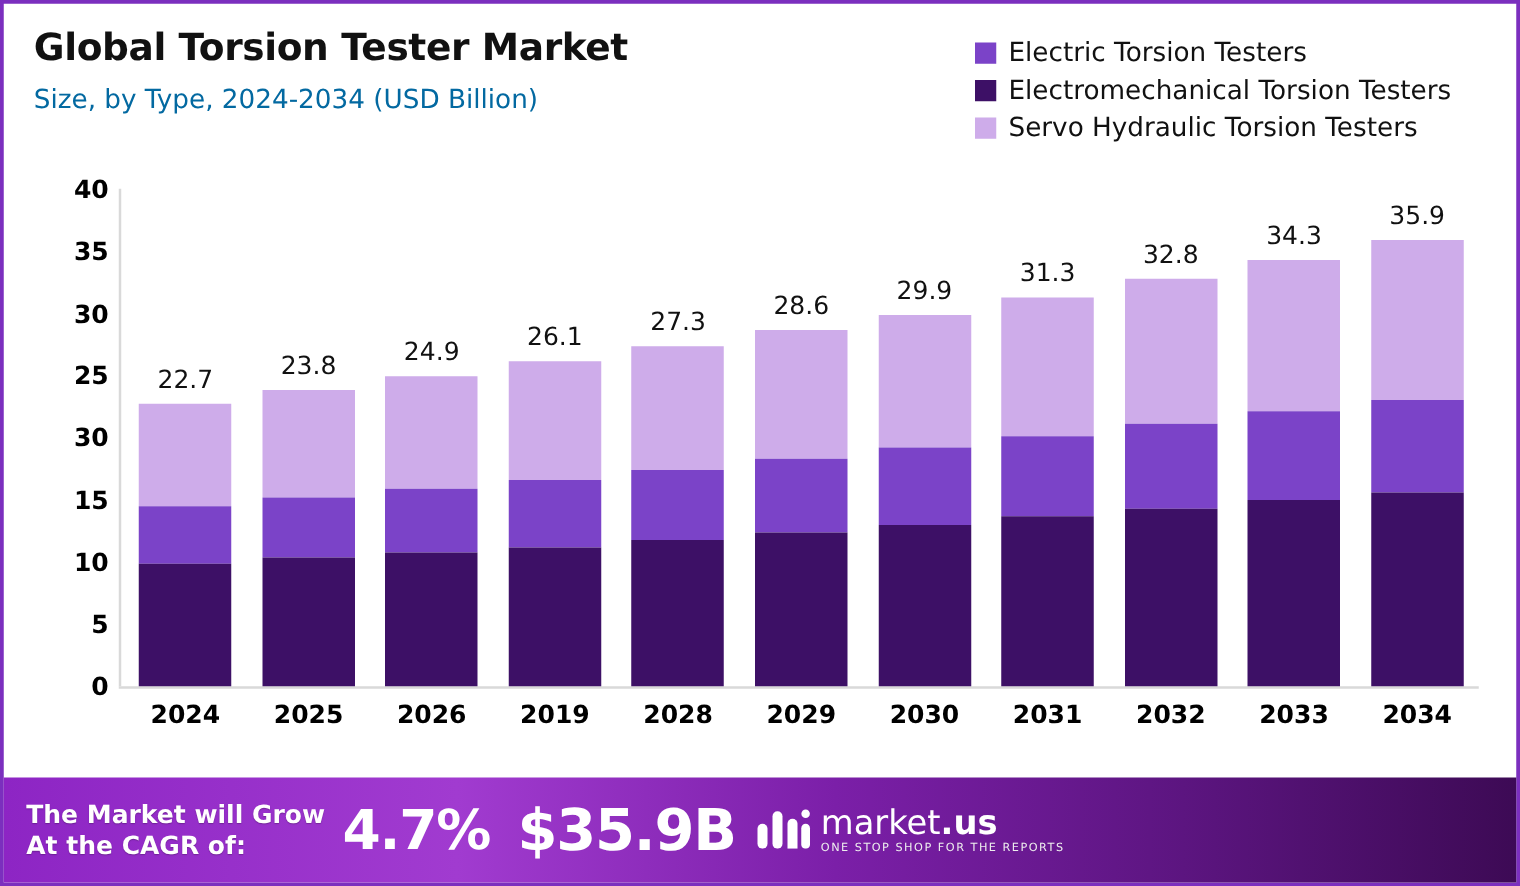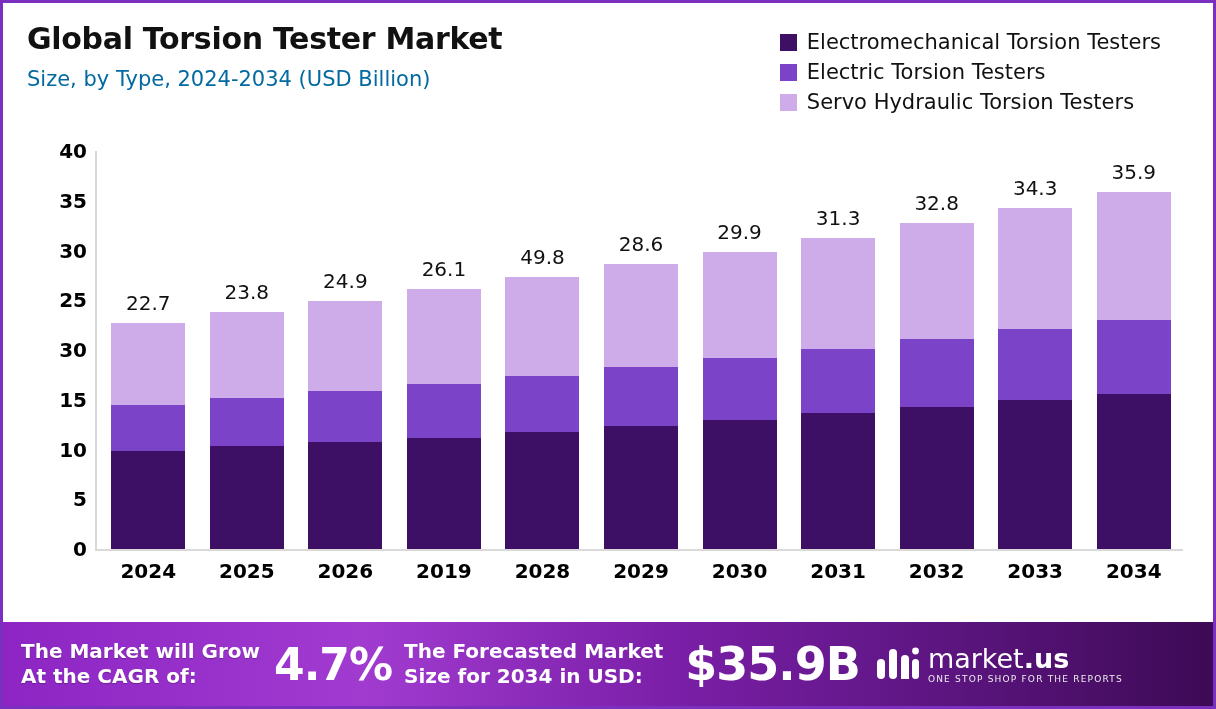--- a/index.html
+++ b/index.html
@@ -41,26 +41,26 @@
 </head>
 <body>
 
 <div class="page">
 
   <div class="title">Global Torsion Tester Market</div>
   <div class="subtitle">Size, by Type, 2024-2034 (USD Billion)</div>
 
   <div class="legend">
     <div class="legend-row">
+      <span class="legend-swatch" style="background:#7b43c8"></span>
+      <span class="legend-label">Electric Torsion Testers</span>
+    </div>
+    <div class="legend-row">
       <span class="legend-swatch" style="background:#3d1066"></span>
       <span class="legend-label">Electromechanical Torsion Testers</span>
-    </div>
-    <div class="legend-row">
-      <span class="legend-swatch" style="background:#7b43c8"></span>
-      <span class="legend-label">Electric Torsion Testers</span>
     </div>
     <div class="legend-row">
       <span class="legend-swatch" style="background:#ceacea"></span>
       <span class="legend-label">Servo Hydraulic Torsion Testers</span>
     </div>
   </div>
 
   <div class="plot">
     <div class="yaxis" id="yaxis">
         <div class="ytick" style="top: 426px;">0</div>
@@ -102,21 +102,21 @@
         </div>
         <div class="barcol">
           <div class="barlabel" style="bottom: 267.695px;">26.1</div>
           <div class="bar">
             <div class="seg" style="height: 94.525px; background: rgb(206, 172, 234);"></div>
             <div class="seg" style="height: 53.73px; background: rgb(123, 67, 200);"></div>
             <div class="seg" style="height: 111.44px; background: rgb(61, 16, 102);"></div>
           </div>
         </div>
         <div class="barcol">
-          <div class="barlabel" style="bottom: 279.635px;">49.8</div>
+          <div class="barlabel" style="bottom: 279.635px;">27.3</div>
           <div class="bar">
             <div class="seg" style="height: 98.505px; background: rgb(206, 172, 234);"></div>
             <div class="seg" style="height: 55.72px; background: rgb(123, 67, 200);"></div>
             <div class="seg" style="height: 117.41px; background: rgb(61, 16, 102);"></div>
           </div>
         </div>
         <div class="barcol">
           <div class="barlabel" style="bottom: 292.57px;">28.6</div>
           <div class="bar">
             <div class="seg" style="height: 102.485px; background: rgb(206, 172, 234);"></div>
@@ -179,24 +179,20 @@
         <div class="xtick">2034</div>
       </div>
   </div>
 
   <div class="footer">
     <div class="f-left">
       <div>The Market will Grow</div>
       <div>At the CAGR of:</div>
     </div>
     <div class="f-cagr">4.7%</div>
-    <div class="f-mid">
-      <div>The Forecasted Market</div>
-      <div>Size for 2034 in USD:</div>
-    </div>
     <div class="f-value">$35.9B</div>
     <div class="brand">
       <span class="brand-mark">
         <svg width="44" height="34" viewBox="0 0 44 34">
           <rect x="1" y="14" width="8" height="20" rx="4" fill="#fff"></rect>
           <rect x="13" y="4" width="8" height="30" rx="4" fill="#fff"></rect>
           <path d="M25 34 V14 a4 4 0 0 1 8 0 V34 z" fill="#fff"></path>
           <rect x="36" y="14" width="7" height="20" rx="3.5" fill="#fff"></rect>
           <circle cx="39.5" cy="6" r="3.4" fill="#fff"></circle>
         </svg>

